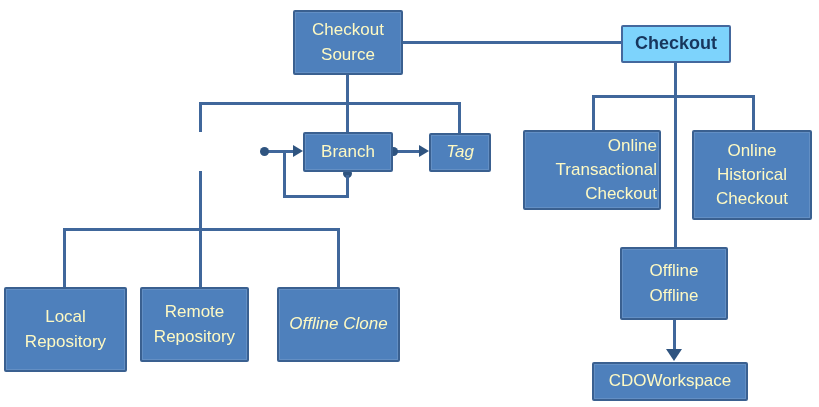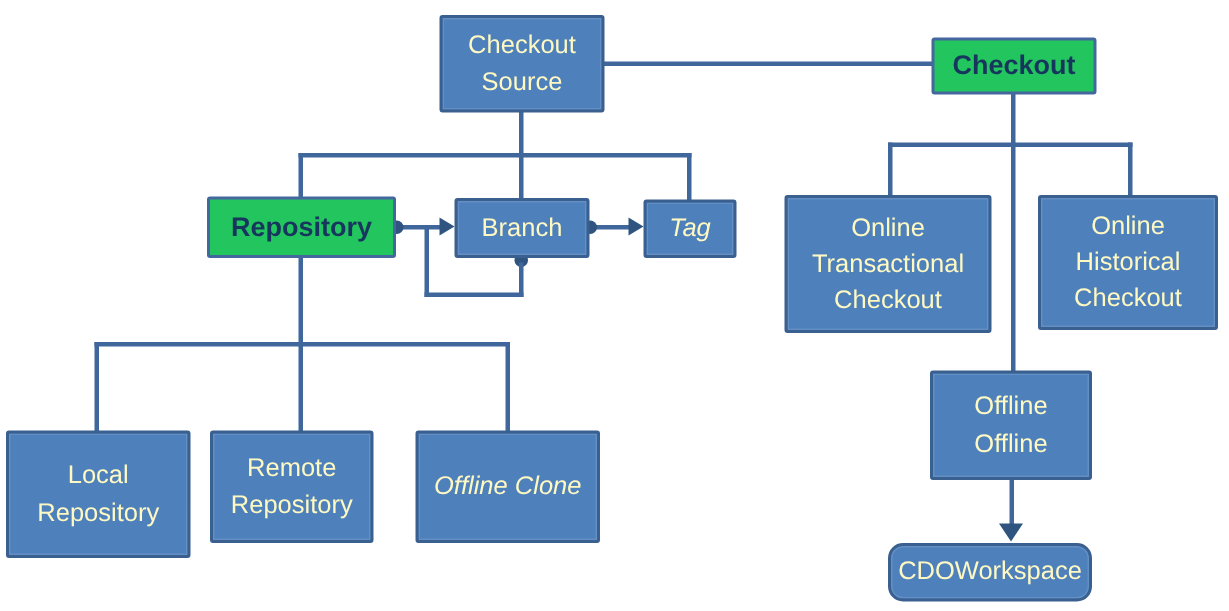--- a/index.html
+++ b/index.html
@@ -18,21 +18,21 @@
     line-height:1.42;
     font-size:17px;
   }
   .dark{
     background:#4e80bc;
     border:2px solid #3a6090;
     color:#fef9c3;
     box-shadow:inset 0 0 0 1px rgba(255,255,255,0.12);
   }
   .light{
-    background:#22c55e;
+    background:#7dd3fc;
     border:2px solid #44689d;
     color:#17365d;
     font-weight:bold;
     font-size:18px;
   }
   .hline,.vline{position:absolute;background:#40679b;}
   .hline{height:3px;}
   .vline{width:3px;}
   .dot{
     position:absolute;width:9px;height:9px;
@@ -89,33 +89,32 @@
   <div class="dot" style="left:389px;top:147px;"></div>
   <div class="arrow-right" style="left:419px;top:145px;"></div>
 
   <div class="vline" style="left:673px;top:320px;height:31px;"></div>
   <div class="arrow-down" style="left:666px;top:349px;"></div>
 
   <div class="node dark" style="left:293px;top:10px;width:110px;height:65px;">Checkout Source</div>
 
   <div class="node light" style="left:621px;top:25px;width:110px;height:38px;">Checkout</div>
 
-  <div class="node light" style="left:138px;top:131px;width:126px;height:41px;">Repository</div>
 
   <div class="node dark" style="left:303px;top:132px;width:90px;height:40px;">Branch</div>
 
   <div class="node dark" style="left:429px;top:133px;width:62px;height:39px;font-style:italic;">Tag</div>
 
-  <div class="node dark" style="left:523px;top:130px;width:138px;height:92px;padding:2px;">Online Transactional Checkout</div>
+  <div class="node dark" style="left:523px;top:130px;width:138px;height:80px;padding:2px;text-align:right;">Online Transactional Checkout</div>
 
   <div class="node dark" style="left:692px;top:130px;width:120px;height:90px;padding:2px;">Online Historical Checkout</div>
 
   <div class="node dark" style="left:620px;top:247px;width:108px;height:73px;padding:2px;">Offline Offline</div>
 
-  <div class="node dark" style="left:592px;top:362px;width:136px;height:39px;border-radius:10px;">CDOWorkspace</div>
+  <div class="node dark" style="left:592px;top:362px;width:156px;height:39px;">CDOWorkspace</div>
 
   <div class="node dark" style="left:4px;top:287px;width:123px;height:85px;padding:2px;">Local Repository</div>
 
   <div class="node dark" style="left:140px;top:287px;width:109px;height:75px;padding:6px;">Remote Repository</div>
 
   <div class="node dark" style="left:277px;top:287px;width:123px;height:75px;padding:2px;font-style:italic;">Offline Clone</div>
 
 </div>
 
 </body></html>

